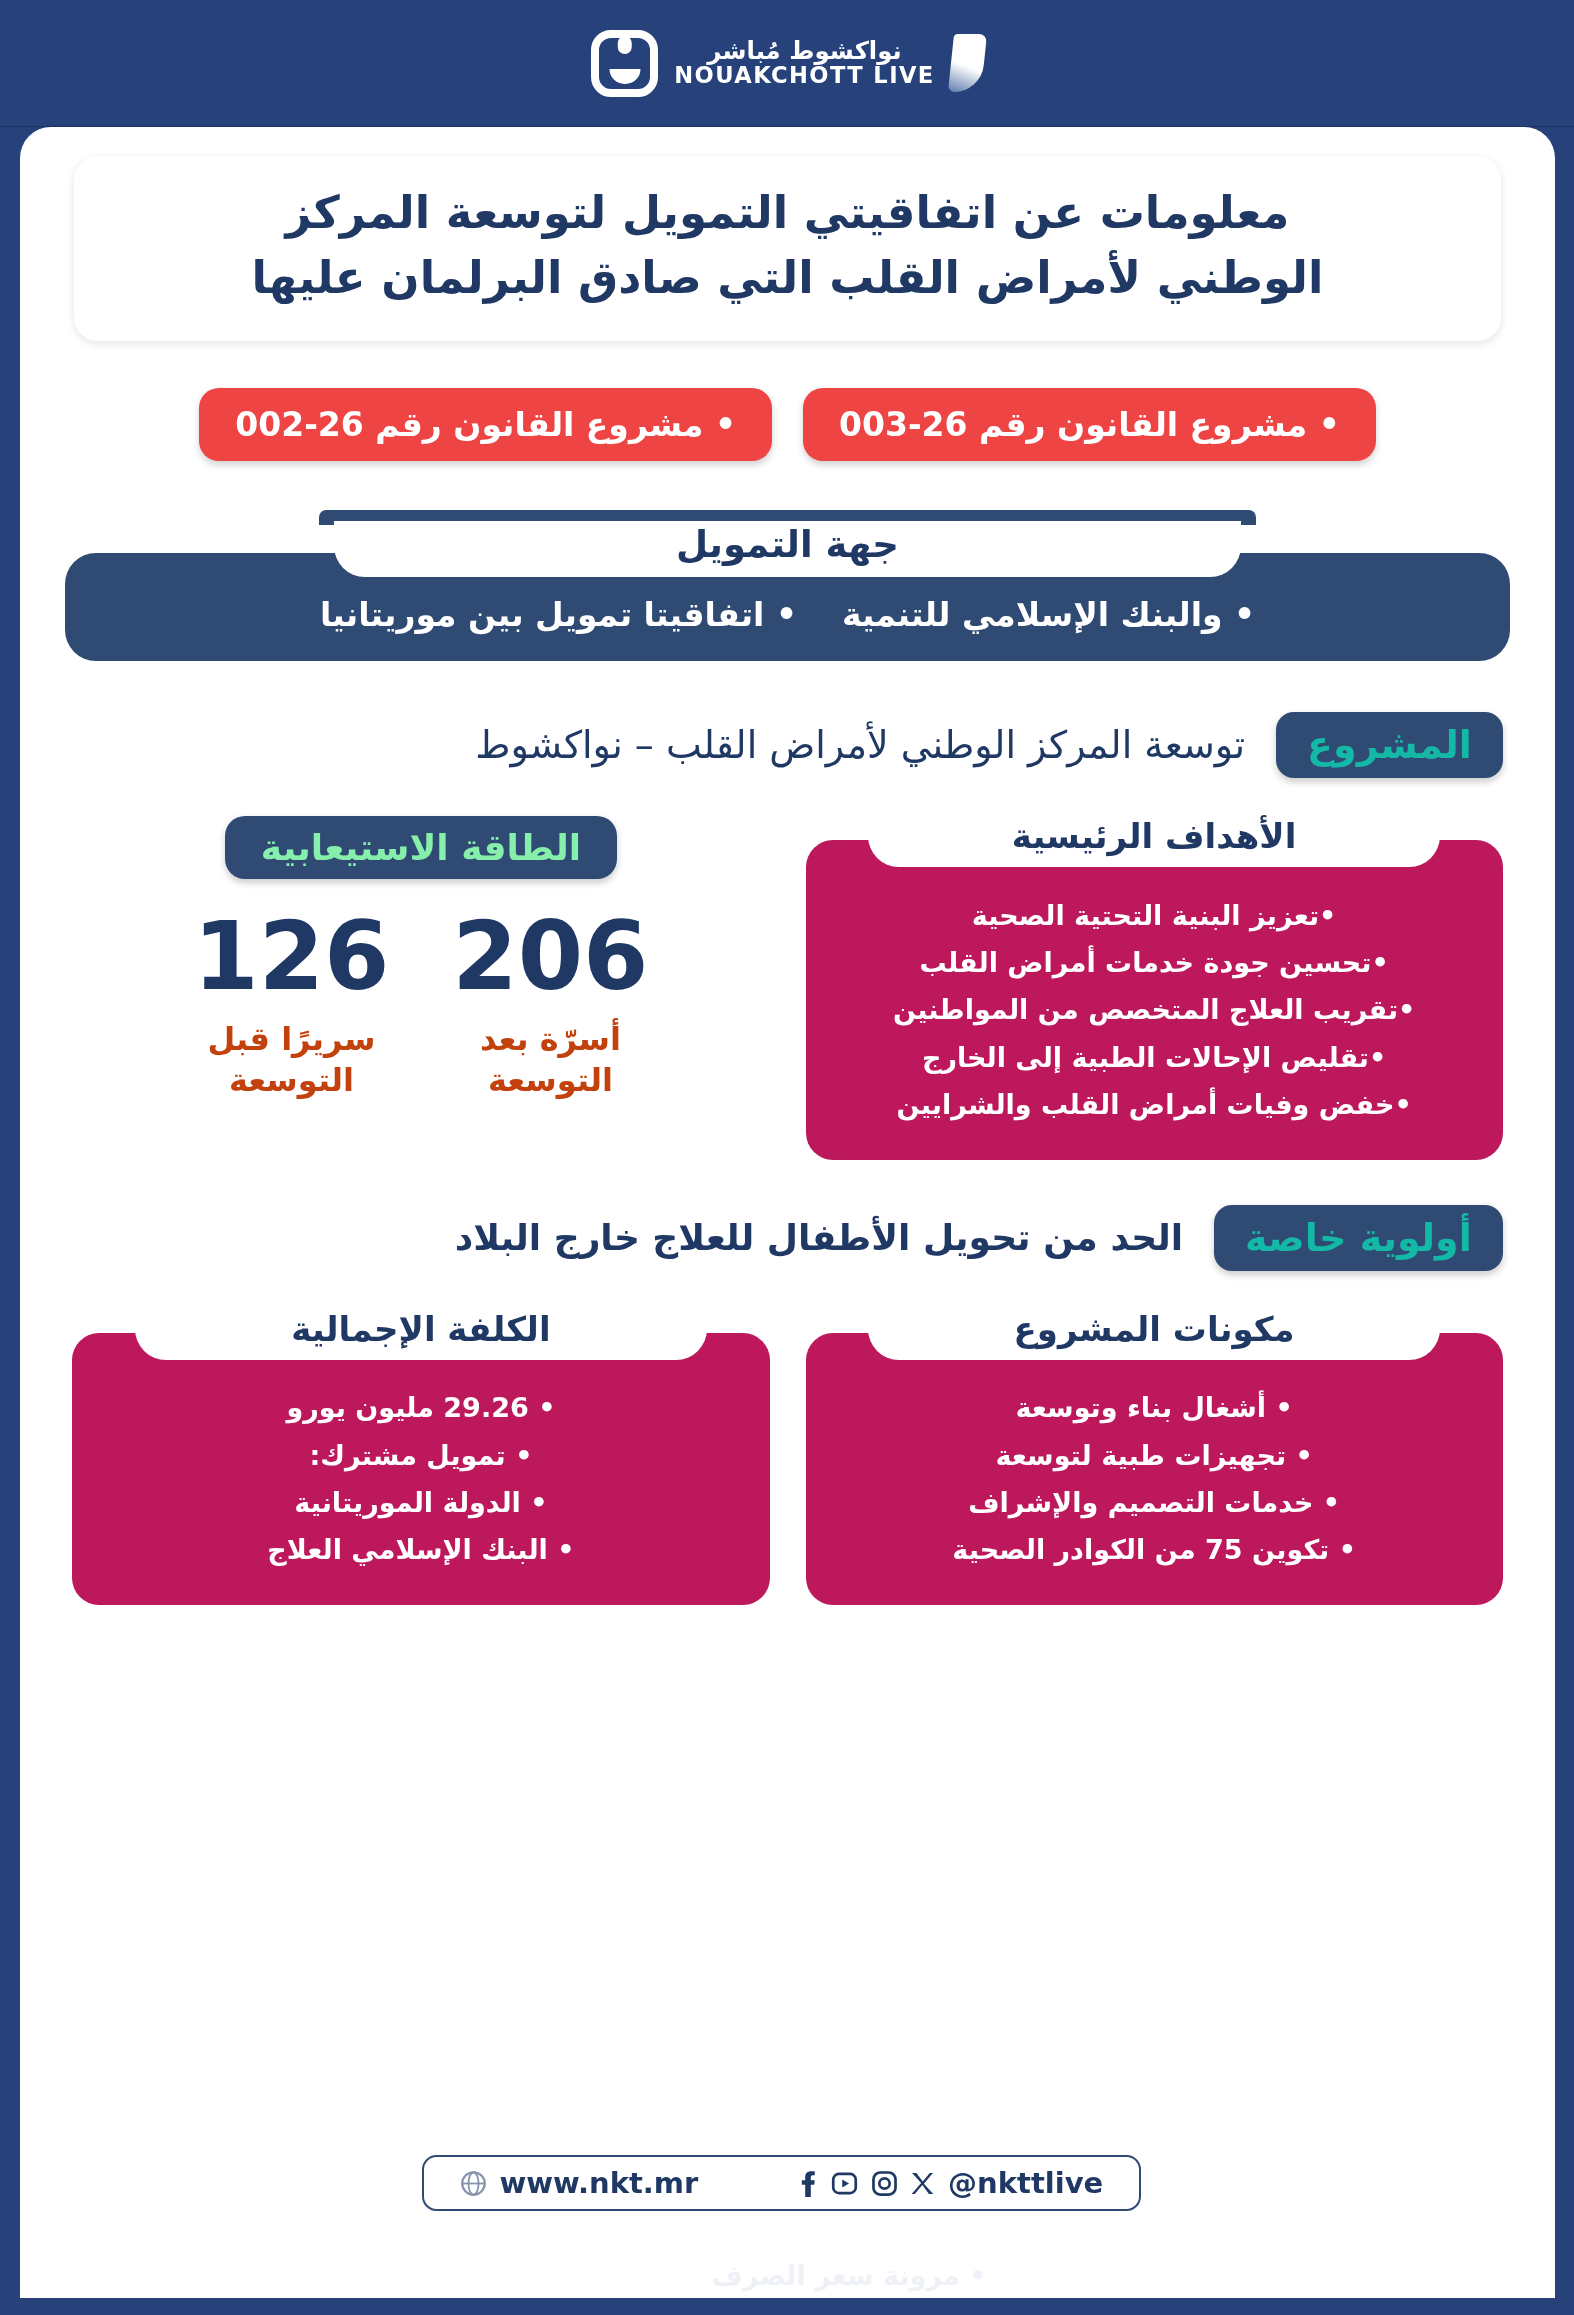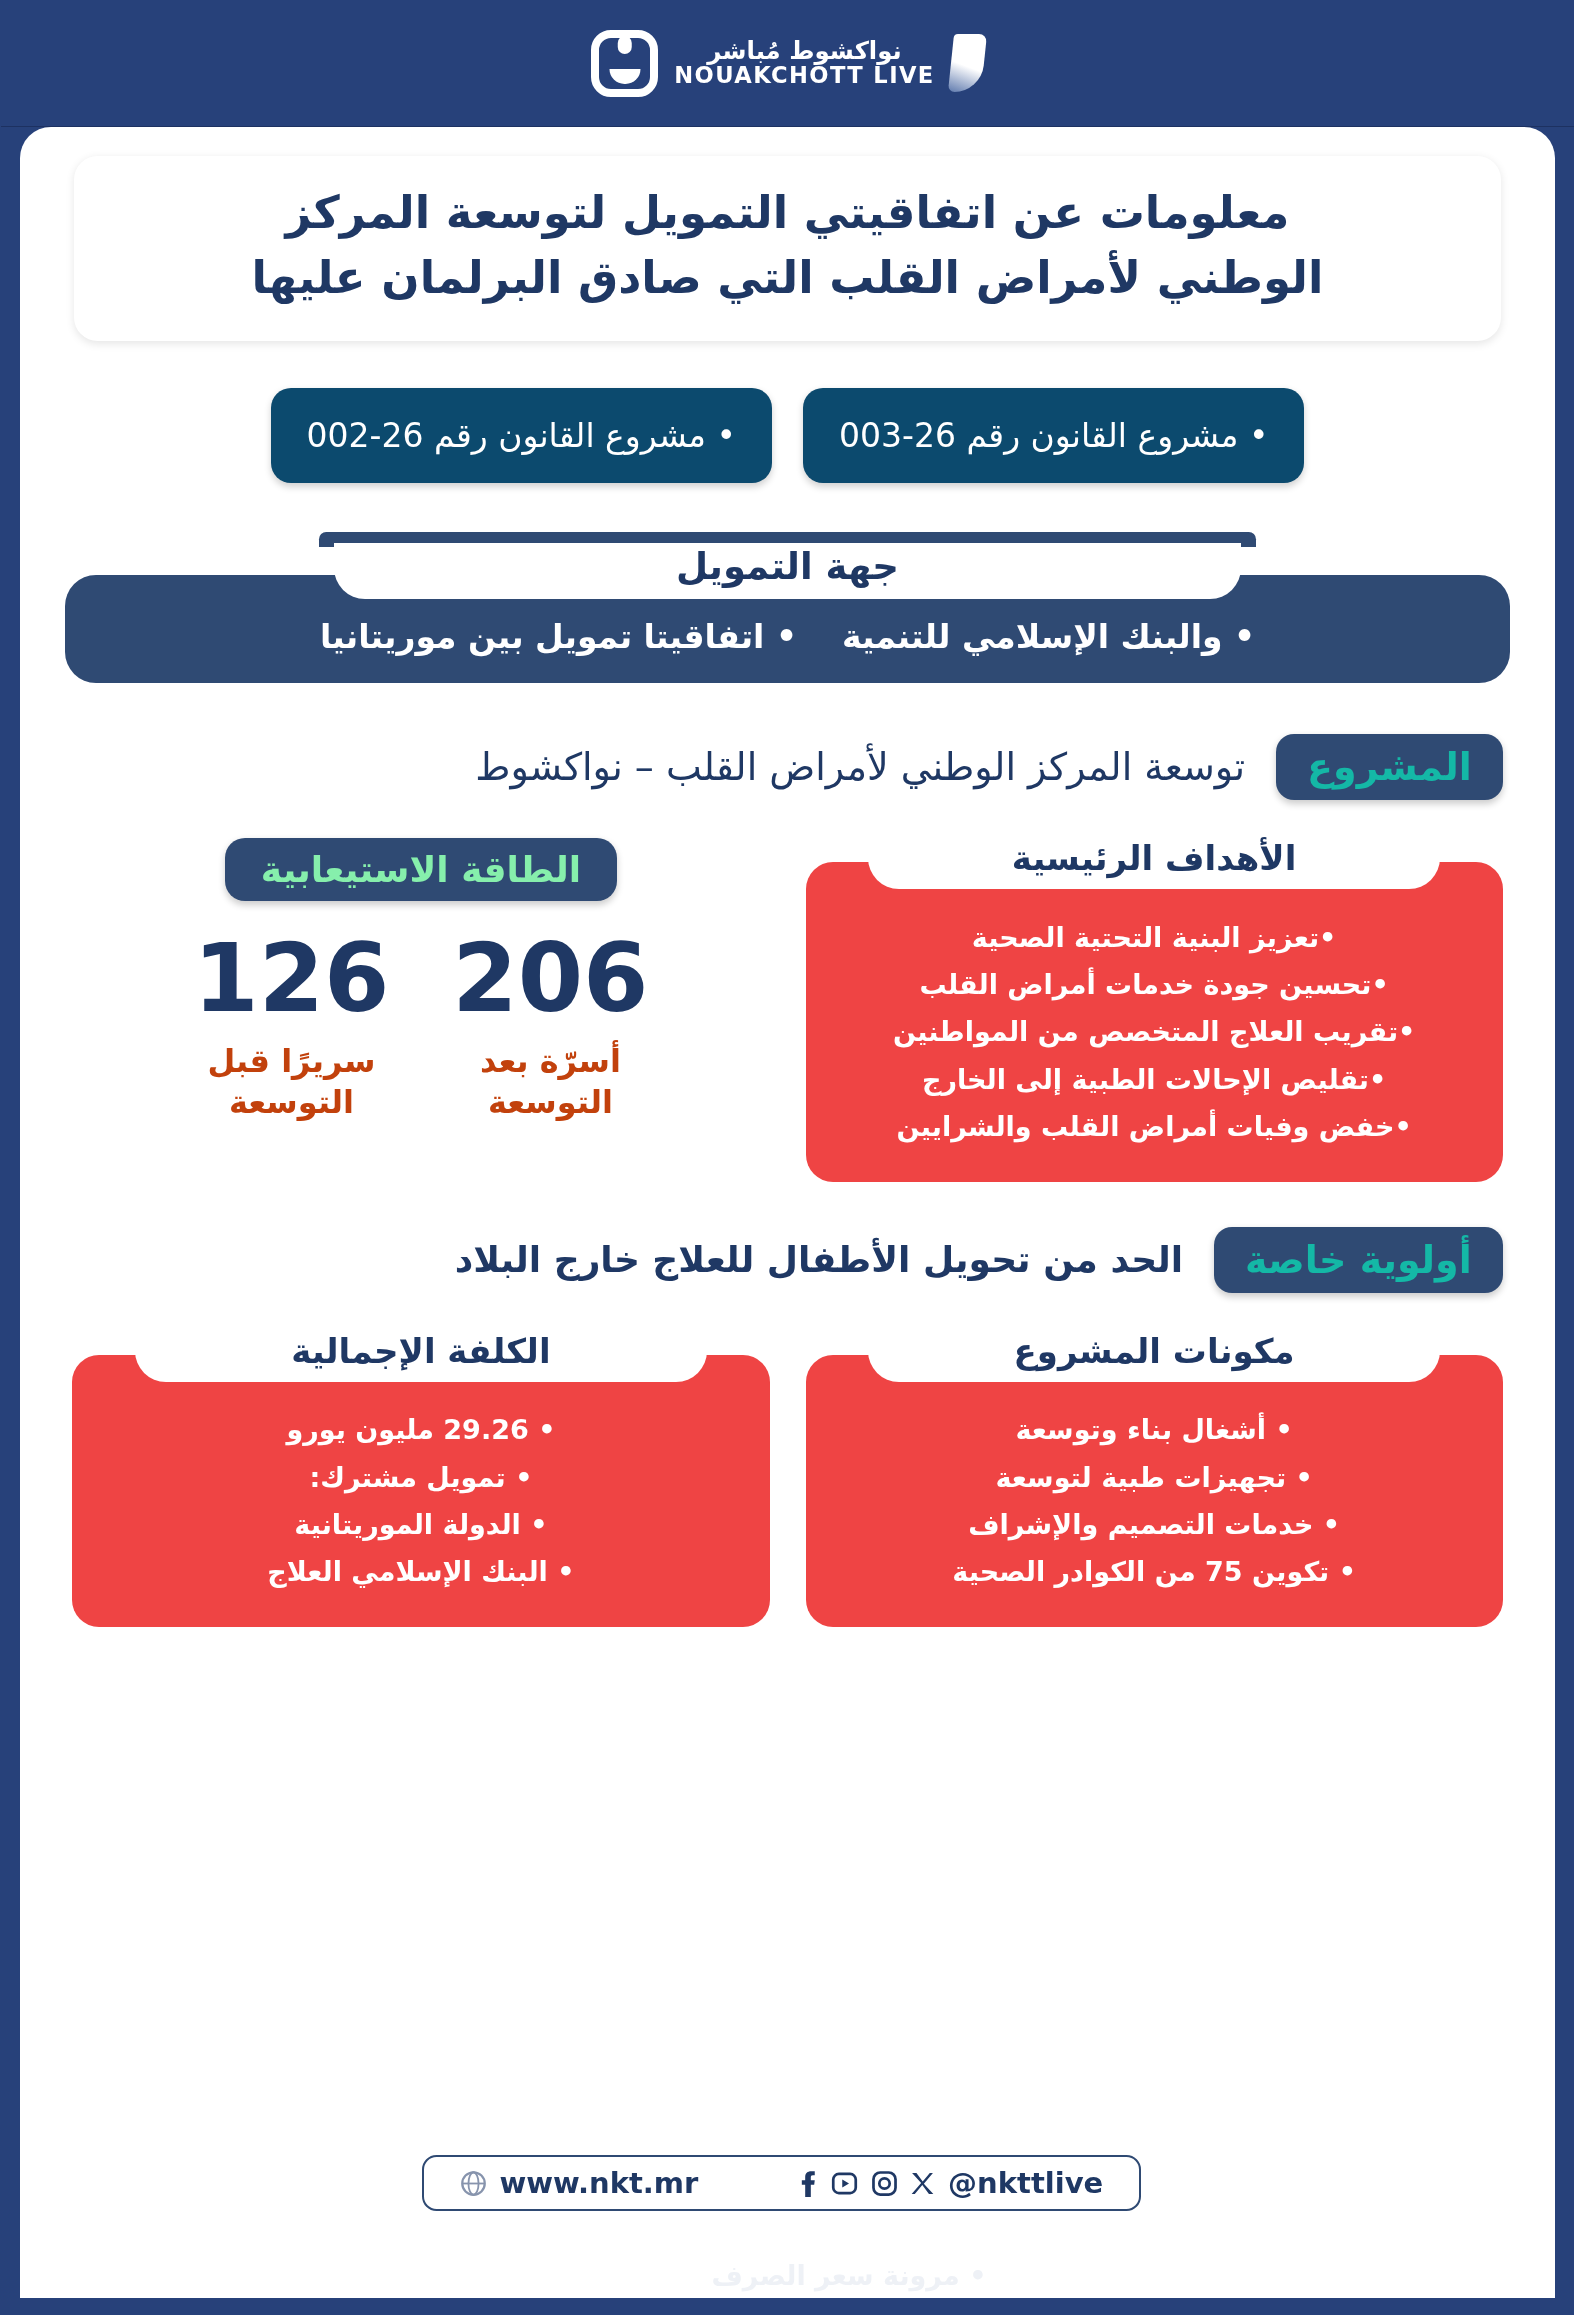--- a/index.html
+++ b/index.html
@@ -73,24 +73,24 @@
     color:#1f3864; font-size:45px; font-weight:bold;
     text-align:center; line-height:1.45; white-space:nowrap;
   }
 
   
   .pill-row {
     display:flex; justify-content:center; gap:31px;
     margin-top:47px;
   }
   .pill {
-    background:#0c4a6e; color:#fff;
-    font-size:33px; font-weight:normal;
+    background:#ef4444; color:#fff;
+    font-size:33px; font-weight:bold;
     border-radius:20px;
-    padding:28px 36px;
+    padding:17px 36px;
     box-shadow:0 3.6px 7.2px rgba(0,0,0,.18);
     white-space:nowrap;
   }
 
   
   .funder-wrap { margin-top:49px; position:relative; }
   .tab-bar {
     height:14.5px; background:#2f4a73;
     width:64%; margin:0 auto;
     border-radius:7.2px 7.2px 0 0;
@@ -147,21 +147,21 @@
     background:#fff;
     border-radius:0 0 31px 31px;
     text-align:center;
     padding:0 0 11px 0;
   }
   .panel-head span {
     color:#1f3864; font-size:34px; font-weight:bold; white-space:nowrap;
   }
   .panel-body {
     margin-top:-27px;
-    background:#ef4444;
+    background:#be185d;
     border-radius:27px;
     padding:52px 23.5px 31px 23.5px;
     text-align:center;
   }
   .panel-body li {
     list-style:none; color:#fff;
     font-size:27px; font-weight:bold;
     line-height:1.42; padding:4.5px 0;
     white-space:nowrap;
   }

